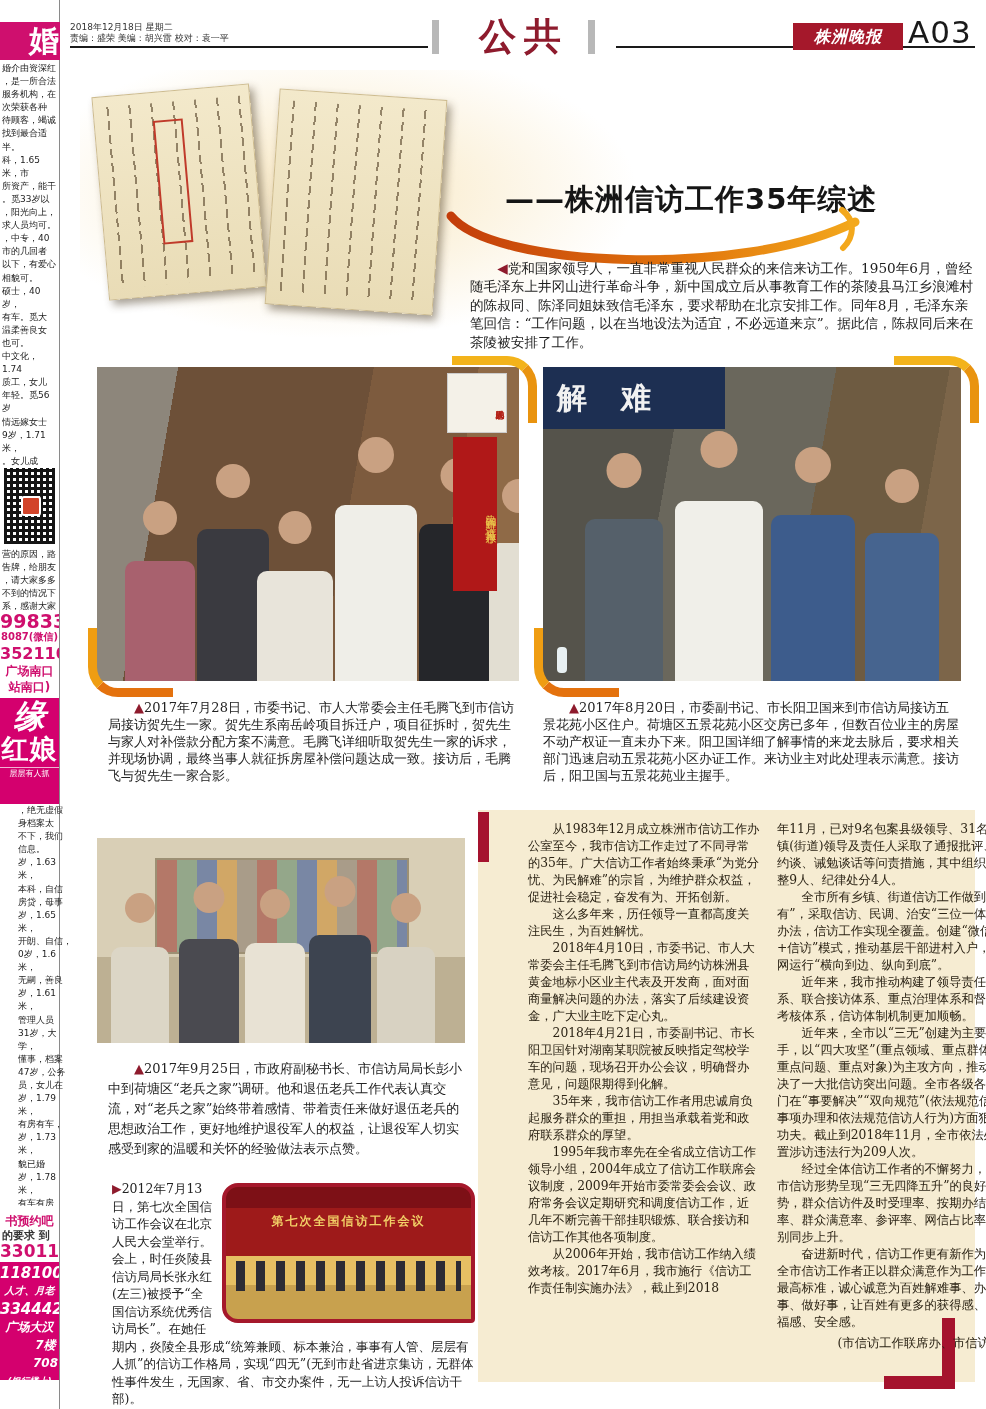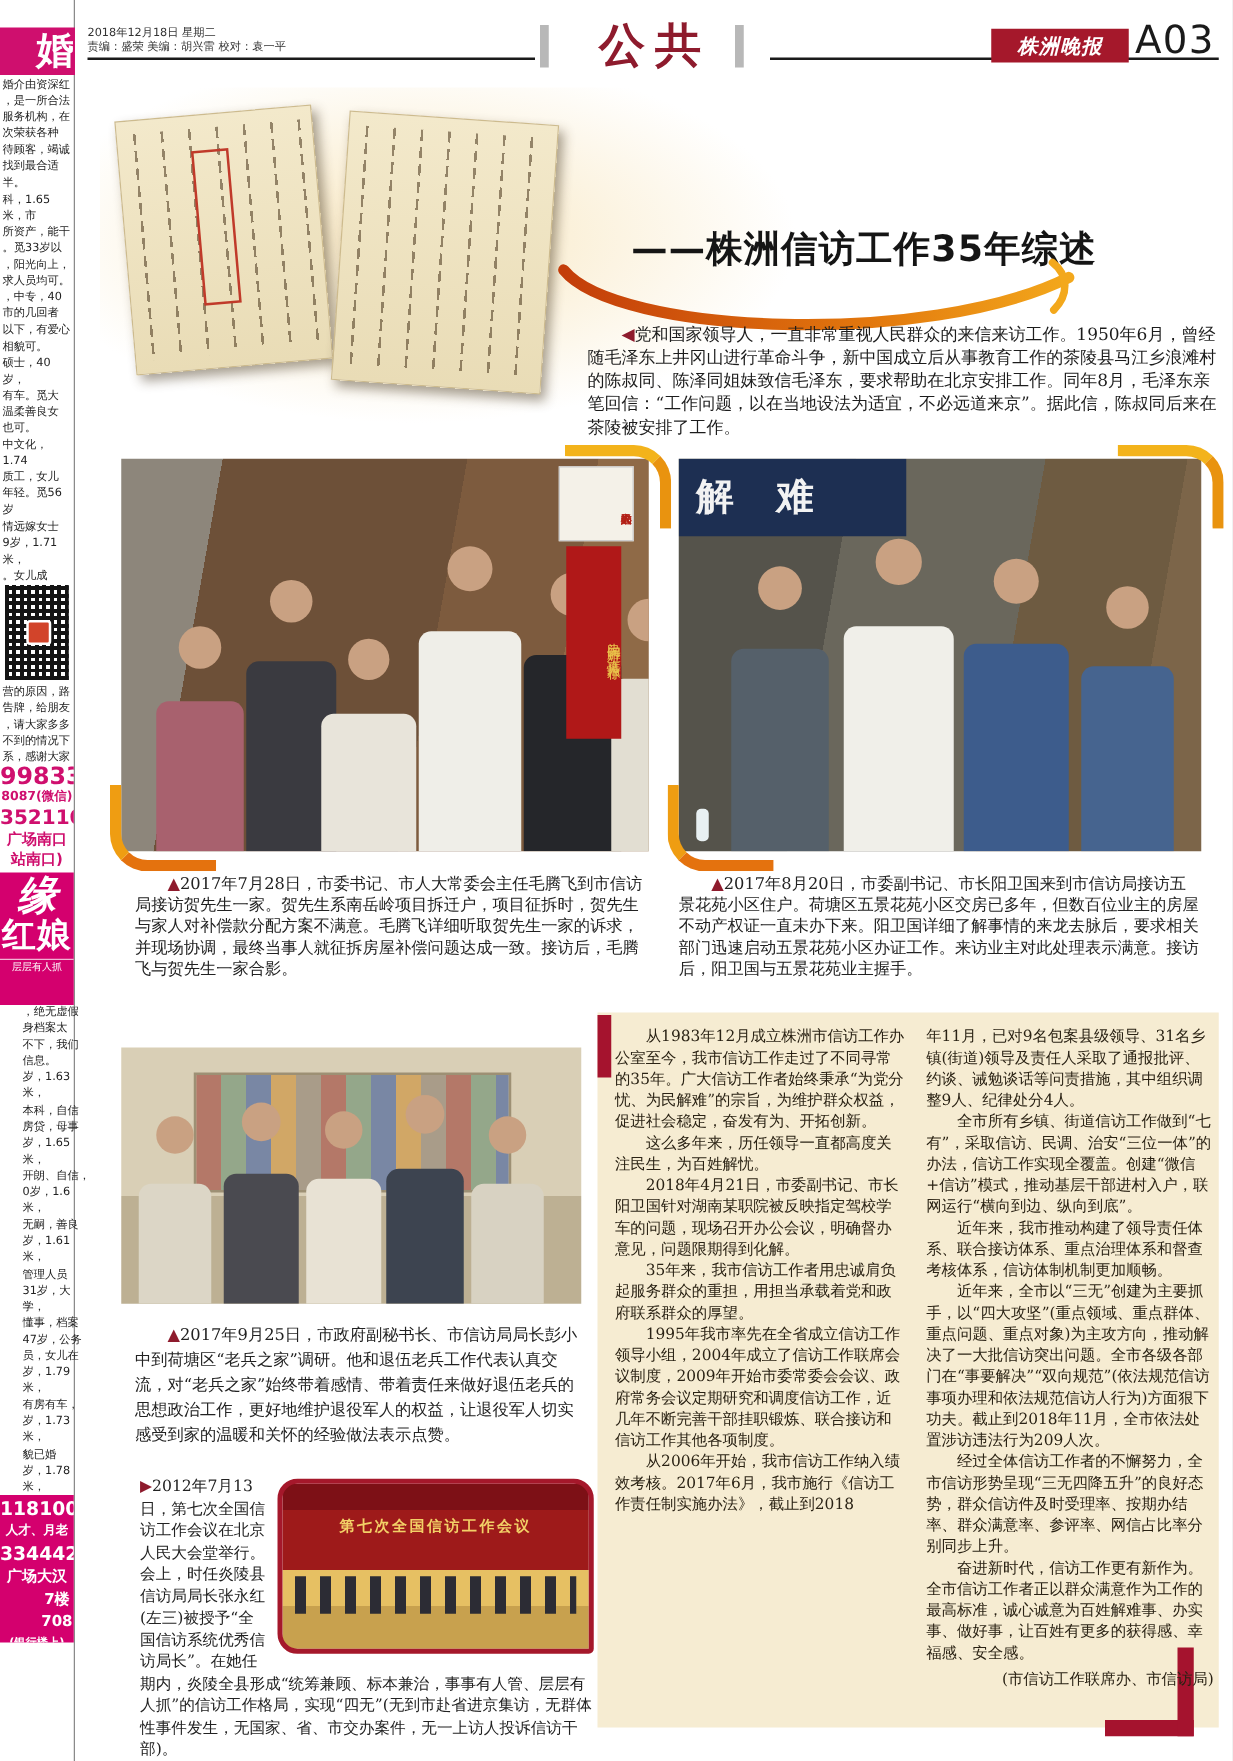--- a/index.html
+++ b/index.html
@@ -16,22 +16,22 @@
   .sb-mag{color:#cf0f6e;font-weight:bold;text-align:center;width:59px;left:0;overflow:hidden;}
   .qr{position:absolute;left:4px;top:468px;width:51px;height:76px;
       background:
         repeating-linear-gradient(0deg,#141414 0 3px,rgba(255,255,255,0) 3px 6px),
         repeating-linear-gradient(90deg,#141414 0 3px,#ffffff 3px 6px);}
   .qr .logo{position:absolute;left:17px;top:28px;width:16px;height:16px;background:#d2442a;border:2px solid #fff;border-radius:3px;}
   .sb-brand{position:absolute;left:0;top:698px;width:59px;height:106px;background:#d4006e;color:#fff;text-align:center;overflow:hidden;}
   .brand-char{font-size:32px;font-weight:bold;font-style:italic;line-height:36px;}
   .brand-name{font-size:27px;font-weight:bold;line-height:30px;letter-spacing:1px;}
   .brand-sub{font-size:8px;line-height:12px;border-top:1px solid rgba(255,255,255,.7);margin-top:3px;}
-  .sb-block{position:absolute;left:0;top:1196px;width:59px;height:116px;background:#d4006e;color:#fff;
-            text-align:center;font-weight:bold;overflow:hidden;padding-top:2px;}
+  .sb-block{position:absolute;left:0;top:1262px;width:59px;height:116px;background:#d4006e;color:#fff;
+            text-align:center;font-weight:bold;overflow:hidden;padding-top:2px;font-style:italic;}
   .sb-block div{line-height:18px;}
 
   
   .h-date{left:70px;top:22px;font-size:9px;line-height:11px;color:#333;}
   .h-rule{height:1.5px;background:#1a1a1a;}
   .h-bar{width:7px;height:34px;background:#b8b8b8;}
   .h-section{left:479px;top:12px;font-size:37px;font-weight:bold;color:#8e1b2d;letter-spacing:8px;
              font-family:"DejaVu Serif",serif;}
   .h-logo{left:793px;top:23px;width:110px;height:27px;background:#a5182b;color:#fff;text-align:center;
           line-height:27px;font-size:16px;font-weight:bold;font-style:italic;letter-spacing:1px;}
@@ -99,21 +99,21 @@
           background:linear-gradient(180deg,#7d1016 0 16%,#9e1a1a 16% 52%,#e6c063 52% 74%,#c8a14e 74% 100%);}
   .photo4 .bannertext{position:absolute;left:0;right:0;top:26px;text-align:center;color:#f2d067;
           font-size:12px;font-weight:bold;letter-spacing:2px;}
   .photo4 .row{position:absolute;left:10px;right:10px;top:74px;height:30px;
           background:repeating-linear-gradient(90deg,#2c2c34 0 9px,rgba(0,0,0,0) 9px 20px);}
 
   
   .panel{left:478px;top:810px;width:497px;height:572px;background:#f6ecd2;}
   .accent-bar{left:478px;top:812px;width:11px;height:50px;background:#a5132e;}
   .bracket{left:884px;top:1318px;width:58px;height:58px;border-right:13px solid #a5132e;border-bottom:13px solid #a5132e;}
-  .col{position:absolute;top:821px;font-family:"DejaVu Serif",serif;font-size:12.3px;line-height:17px;color:#2a2214;}
+  .col{position:absolute;top:821px;font-family:"DejaVu Serif",serif;font-size:12.3px;line-height:17px;color:#2a2214;margin-left:36px;}
   .col1{left:492px;width:232px;}
   .col2{left:741px;width:230px;}
   .col p{margin:0;text-indent:2em;}
   .col p.noindent{text-indent:0;}
   .byline{text-align:right;text-indent:0 !important;margin-top:4px !important;}
 </style>
 </head>
 <body>
 
 <div class="page">
@@ -342,20 +342,21 @@
     <span class="mk">▶</span><span>2012年7月13日，第七次全国信访工作会议在北京人民大会堂举行。会上，时任炎陵县信访局局长张永红(左三)被授予“全国信访系统优秀信访局长”。在她任期内，炎陵全县形成“统筹兼顾、标本兼治，事事有人管、层层有人抓”的信访工作格局，实现“四无”(无到市赴省进京集访，无群体性事件发生，无国家、省、市交办案件，无一上访人投诉信访干部)。</span>
   </div>
 
   <div class="abs panel"></div>
   <div class="abs accent-bar"></div>
   <div class="abs bracket"></div>
 
   <div class="abs col col1">
     <p>从1983年12月成立株洲市信访工作办公室至今，我市信访工作走过了不同寻常的35年。广大信访工作者始终秉承“为党分忧、为民解难”的宗旨，为维护群众权益，促进社会稳定，奋发有为、开拓创新。</p>
     <p>这么多年来，历任领导一直都高度关注民生，为百姓解忧。</p>
+    <p>2018年4月10日，市委书记、市人大常委会主任毛腾飞到市信访局约访株洲县黄金地标小区业主代表及开发商，面对面商量解决问题的办法，落实了后续建设资金，广大业主吃下定心丸。</p>
     <p>2018年4月21日，市委副书记、市长阳卫国针对湖南某职院被反映指定驾校学车的问题，现场召开办公会议，明确督办意见，问题限期得到化解。</p>
     <p>35年来，我市信访工作者用忠诚肩负起服务群众的重担，用担当承载着党和政府联系群众的厚望。</p>
     <p>1995年我市率先在全省成立信访工作领导小组，2004年成立了信访工作联席会议制度，2009年开始市委常委会会议、政府常务会议定期研究和调度信访工作，近几年不断完善干部挂职锻炼、联合接访和信访工作其他各项制度。</p>
     <p>从2006年开始，我市信访工作纳入绩效考核。2017年6月，我市施行《信访工作责任制实施办法》，截止到2018</p>
   </div>
   <div class="abs col col2">
     <p class="noindent">年11月，已对9名包案县级领导、31名乡镇(街道)领导及责任人采取了通报批评、约谈、诫勉谈话等问责措施，其中组织调整9人、纪律处分4人。</p>
     <p>全市所有乡镇、街道信访工作做到“七有”，采取信访、民调、治安“三位一体”的办法，信访工作实现全覆盖。创建“微信+信访”模式，推动基层干部进村入户，联网运行“横向到边、纵向到底”。</p>
     <p>近年来，我市推动构建了领导责任体系、联合接访体系、重点治理体系和督查考核体系，信访体制机制更加顺畅。</p>
     <p>近年来，全市以“三无”创建为主要抓手，以“四大攻坚”(重点领域、重点群体、重点问题、重点对象)为主攻方向，推动解决了一大批信访突出问题。全市各级各部门在“事要解决”“双向规范”(依法规范信访事项办理和依法规范信访人行为)方面狠下功夫。截止到2018年11月，全市依法处置涉访违法行为209人次。</p>

